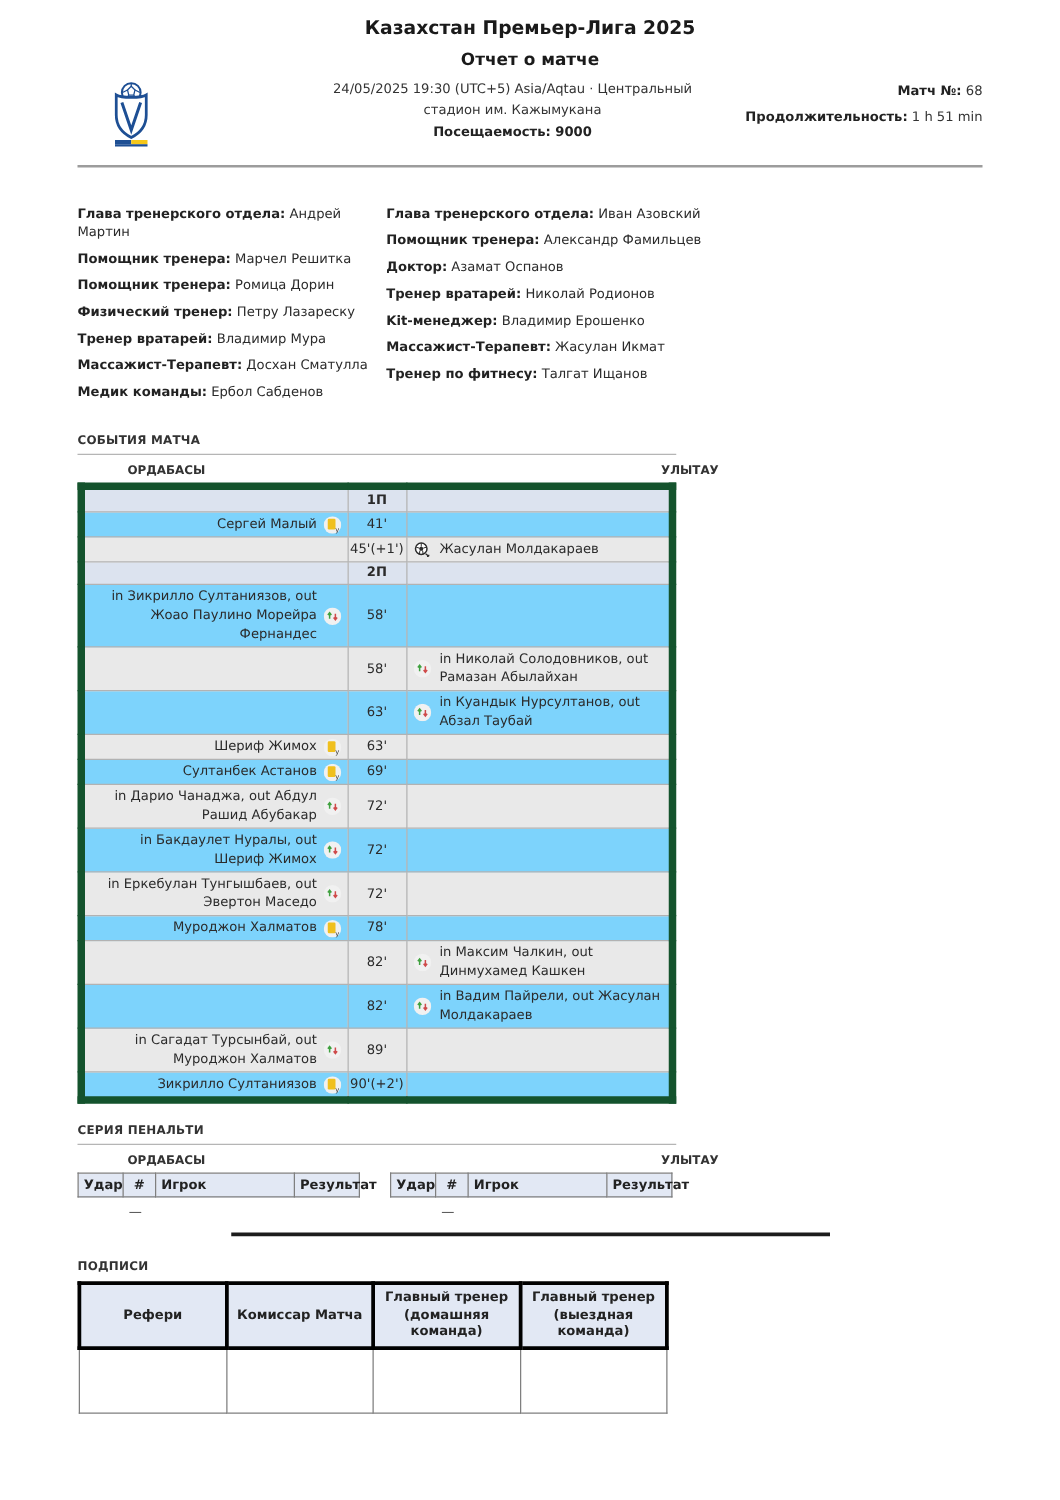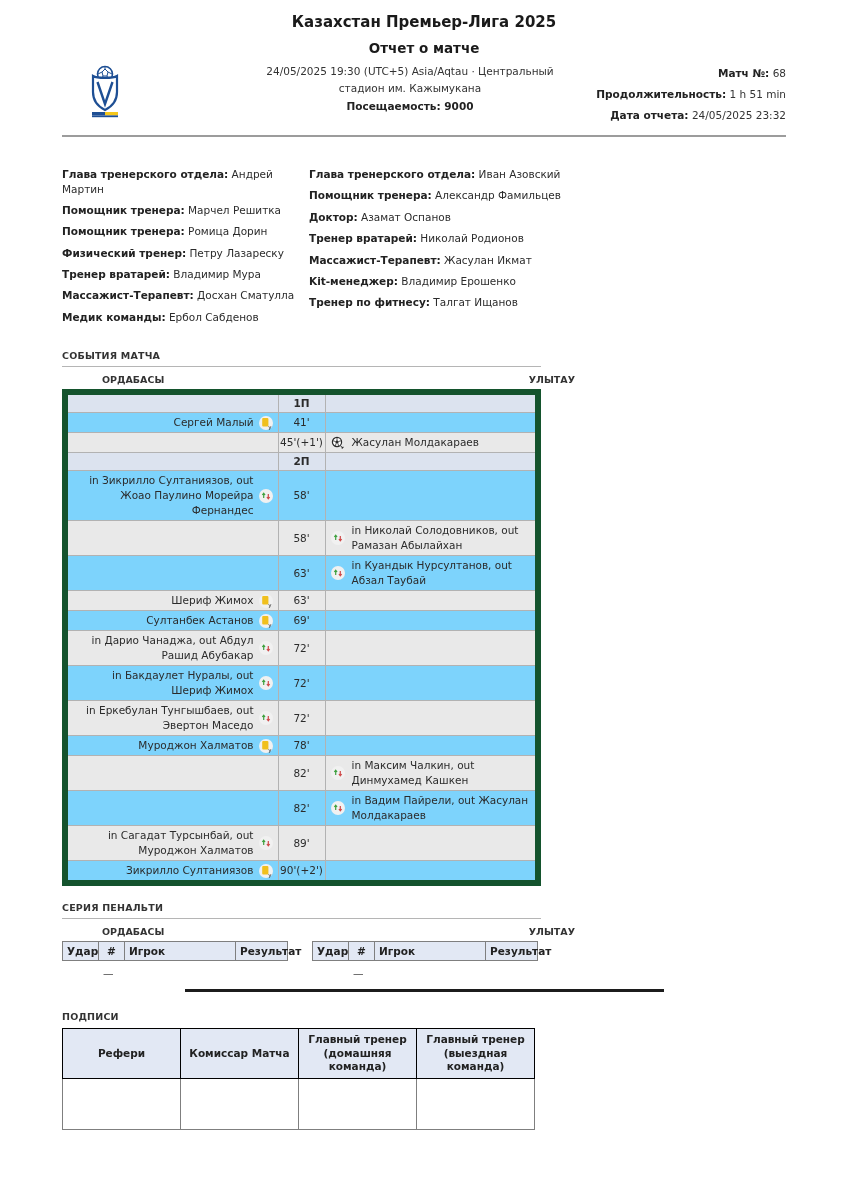--- a/index.html
+++ b/index.html
@@ -54,21 +54,21 @@
   .pen-side { flex:0 0 225px; }
   .pen-table { width:225px; border-collapse:collapse; table-layout:fixed; }
   .pen-table th { border:1px solid #7f7f7f; background:#e2e8f4; font-size:10.5px;
                   font-weight:bold; color:#222; padding:3px 4px; text-align:left; }
   .pen-table th.c { text-align:center; }
   .pen-dash { margin-top:6px; padding-left:41px; font-size:10.5px; color:#444; }
   .thick-rule { border:none; border-top:3px solid #1c1c1c; margin-top:10px; width:479px; }
 
   
   .sign-table { width:473px; border-collapse:collapse; table-layout:fixed; margin-top:6px; }
-  .sign-table th { border:1px solid #000000; background:#e2e8f4; font-size:10.5px;
+  .sign-table th { border:3px solid #000000; background:#e2e8f4; font-size:10.5px;
                    font-weight:bold; color:#222; text-align:center; padding:4px 2px;
                    line-height:13.5px; }
   .sign-table td { border:1px solid #7f7f7f; height:48px; background:#fff; }
 
   
   .footer { position:absolute; left:62px; right:62px; top:1163px; }
   .footer-rule { border:none; border-top:2px solid #9c9c9c; margin:0; }
   .footer-text { margin:9px 0 0 5px; font-size:12.5px; color:#2b2b2b; }
 </style>
 </head>
@@ -104,46 +104,42 @@
       </div>
       <div class="right-col">
         <div>
           <span class="hdr-label">Матч №:</span>
           <span>68</span>
         </div>
         <div>
           <span class="hdr-label">Продолжительность:</span>
           <span>1 h 51 min</span>
         </div>
-        <div>
-          <span class="hdr-label">Дата отчета:</span>
-          <span>24/05/2025 23:32</span>
-        </div>
       </div>
     </div>
 
     <hr class="header-divider">
 
     <div class="staff">
       <div class="staff-col-home" id="staff-home">
           <div class="staff-row"><span class="staff-role">Глава тренерского отдела:</span> <span>Андрей Мартин</span></div>
           <div class="staff-row"><span class="staff-role">Помощник тренера:</span> <span>Марчел Решитка</span></div>
           <div class="staff-row"><span class="staff-role">Помощник тренера:</span> <span>Ромица Дорин</span></div>
           <div class="staff-row"><span class="staff-role">Физический тренер:</span> <span>Петру Лазареску</span></div>
           <div class="staff-row"><span class="staff-role">Тренер вратарей:</span> <span>Владимир Мура</span></div>
           <div class="staff-row"><span class="staff-role">Массажист-Терапевт:</span> <span>Досхан Сматулла</span></div>
           <div class="staff-row"><span class="staff-role">Медик команды:</span> <span>Ербол Сабденов</span></div>
         </div>
       <div class="staff-col-away" id="staff-away">
           <div class="staff-row"><span class="staff-role">Глава тренерского отдела:</span> <span>Иван Азовский</span></div>
           <div class="staff-row"><span class="staff-role">Помощник тренера:</span> <span>Александр Фамильцев</span></div>
           <div class="staff-row"><span class="staff-role">Доктор:</span> <span>Азамат Оспанов</span></div>
           <div class="staff-row"><span class="staff-role">Тренер вратарей:</span> <span>Николай Родионов</span></div>
+          <div class="staff-row"><span class="staff-role">Kit-менеджер:</span> <span>Владимир Ерошенко</span></div>
           <div class="staff-row"><span class="staff-role">Массажист-Терапевт:</span> <span>Жасулан Икмат</span></div>
-          <div class="staff-row"><span class="staff-role">Kit-менеджер:</span> <span>Владимир Ерошенко</span></div>
           <div class="staff-row"><span class="staff-role">Тренер по фитнесу:</span> <span>Талгат Ищанов</span></div>
         </div>
     </div>
 
     <div class="section">
       <div class="section-title">СОБЫТИЯ МАТЧА</div>
       <hr class="section-rule">
       <div class="team-row">
         <span>ОРДАБАСЫ</span>
         <span>УЛЫТАУ</span>

